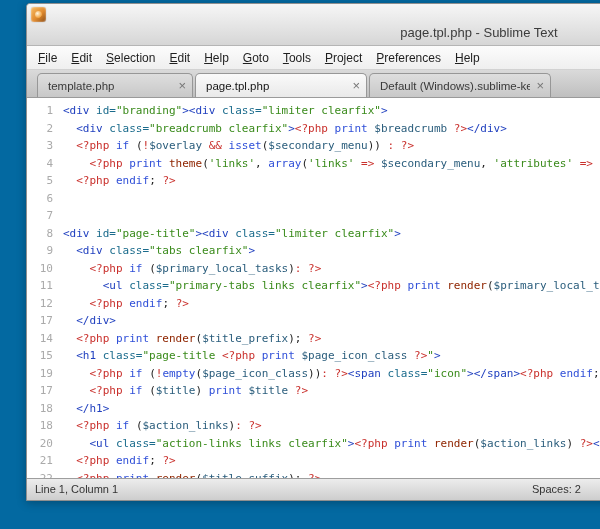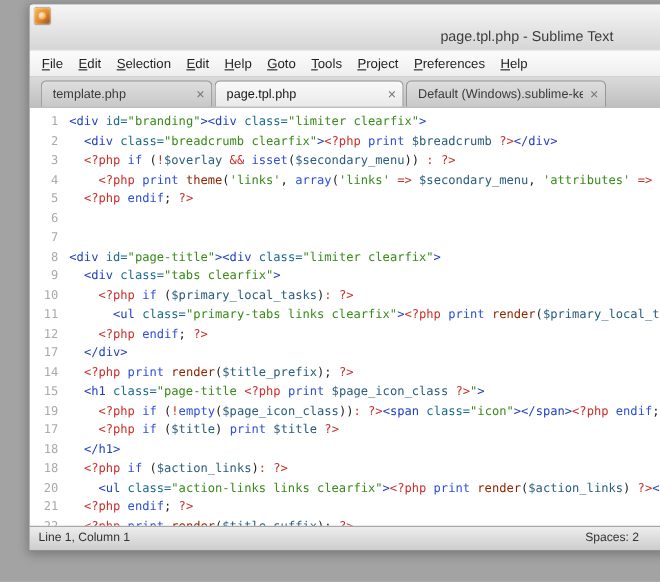--- a/index.html
+++ b/index.html
@@ -1,17 +1,17 @@
 <!DOCTYPE html>
 <html><head>
 <meta charset="utf-8">
 <style>
   * { margin:0; padding:0; box-sizing:border-box; }
   html,body { width:600px; height:529px; background:#ffffff; font-family:"Liberation Sans", sans-serif; }
-  .stage { position:relative; width:600px; height:529px; overflow:hidden; background:#a3a3a3; }
+  .stage { position:relative; width:600px; height:529px; overflow:hidden; background:#0369a1; }
 
   .window {
     position:absolute; left:26px; top:3px; width:906px; height:498px;
     background:#fff; border:1px solid #8f8f8f; border-radius:4px 4px 0 0;
     box-shadow:0 2px 10px rgba(0,0,0,.28);
     display:flex; flex-direction:column; overflow:hidden;
   }
 
   .titlebar { height:42px; flex:none; position:relative;
     background:linear-gradient(#f6f6f6,#d6d6d6); border-bottom:1px solid #b5b5b5;

